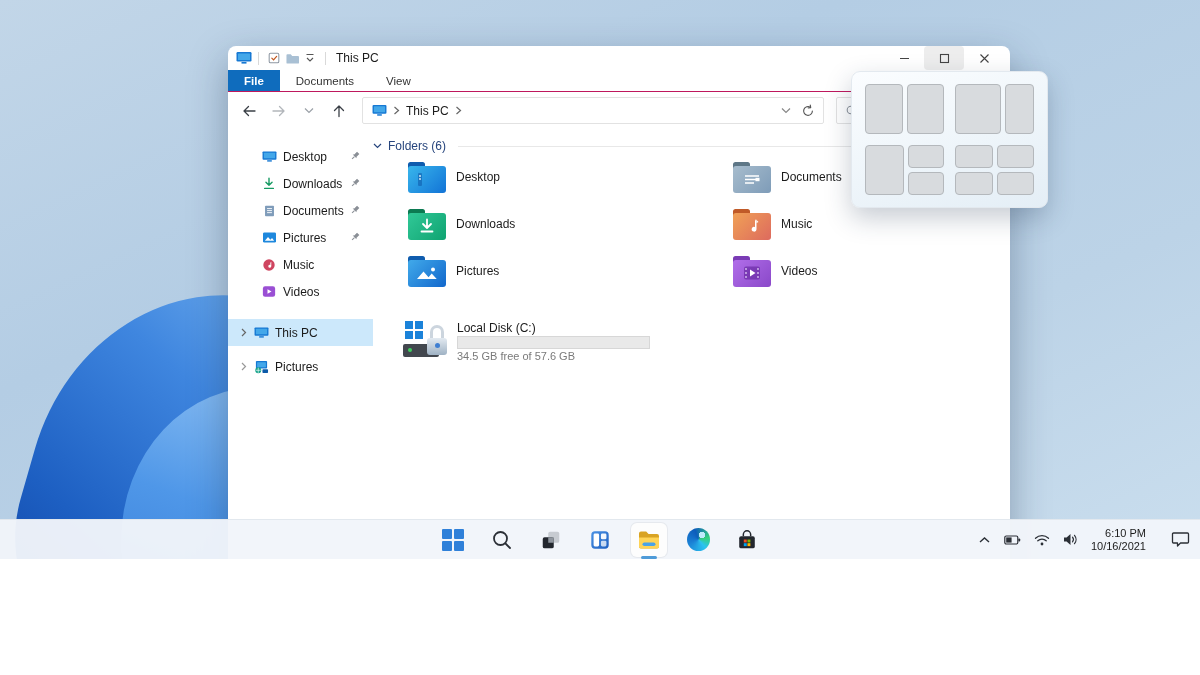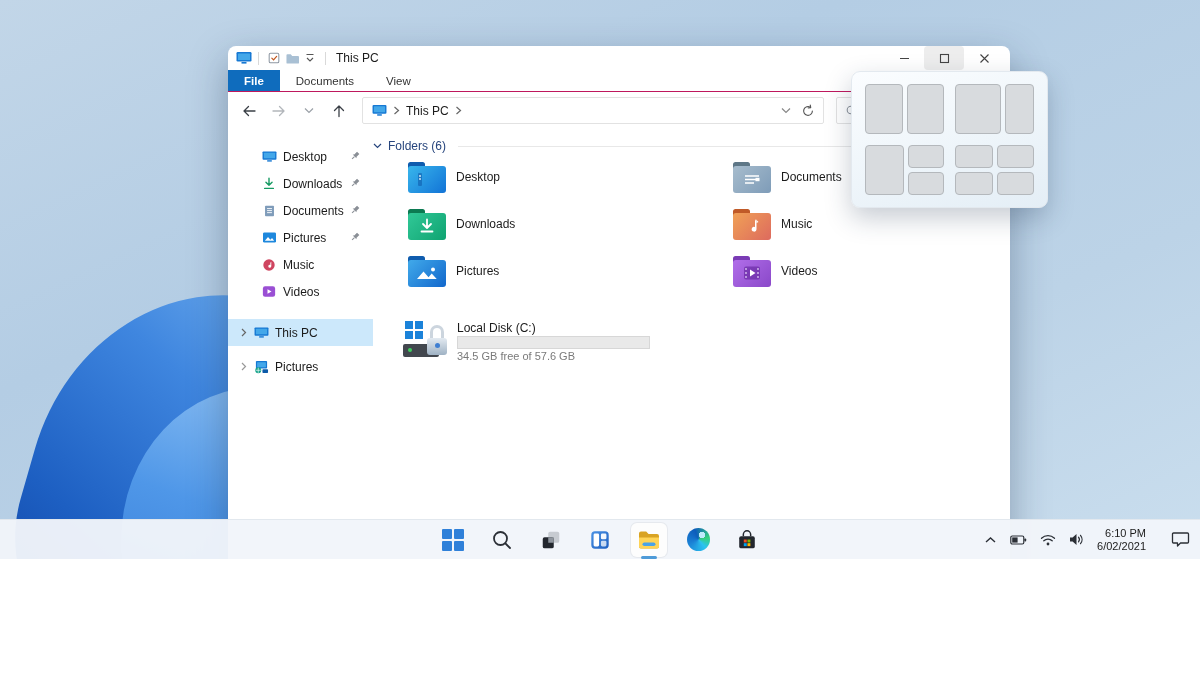--- a/index.html
+++ b/index.html
@@ -653,21 +653,21 @@
       </span>
       <span>
         <svg width="15" height="13" viewBox="0 0 15 13">
             <path d="M1 4.5h2.6L7.5 1v11L3.6 8.5H1z" fill="#2b2f36"></path>
             <path d="M9.5 4.2a3.6 3.6 0 0 1 0 4.6" fill="none" stroke="#2b2f36" stroke-width="1.2" stroke-linecap="round"></path>
             <path d="M11.5 2.3a6.5 6.5 0 0 1 0 8.4" fill="none" stroke="#2b2f36" stroke-width="1.2" stroke-linecap="round"></path>
           </svg>
       </span>
       <span class="clock">
         <div>6:10 PM</div>
-        <div>6/02/2021</div>
+        <div>10/16/2021</div>
       </span>
       <span style="margin-left:12px;">
         <svg width="19" height="17" viewBox="0 0 19 17">
             <path d="M2.5 2h14a1 1 0 0 1 1 1v8a1 1 0 0 1-1 1h-7l-3 3v-3h-4a1 1 0 0 1-1-1V3a1 1 0 0 1 1-1z" fill="none" stroke="#2b2f36" stroke-width="1.3" stroke-linejoin="round"></path>
           </svg>
       </span>
     </div>
   </div>
 </div>
 

